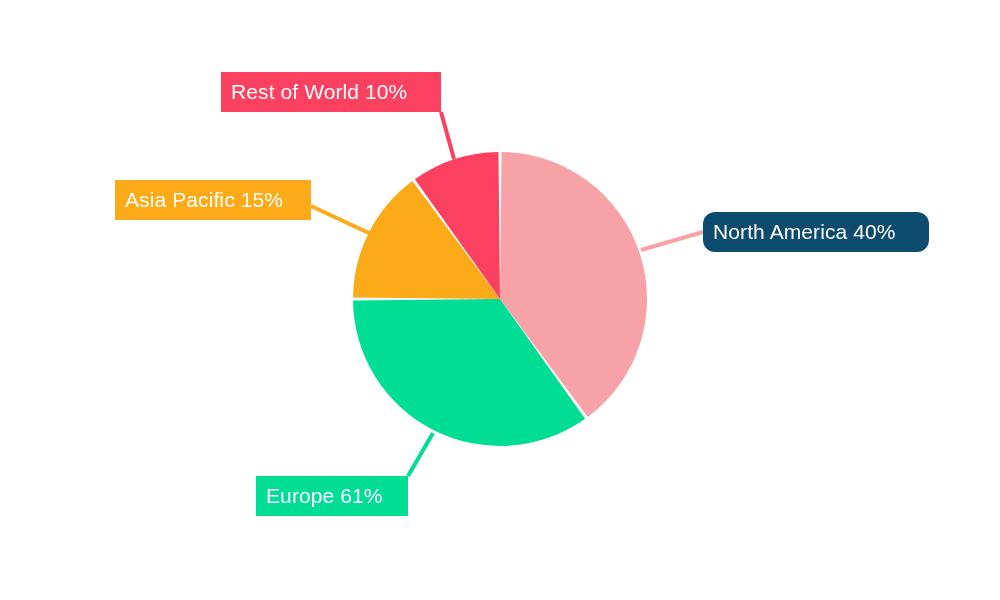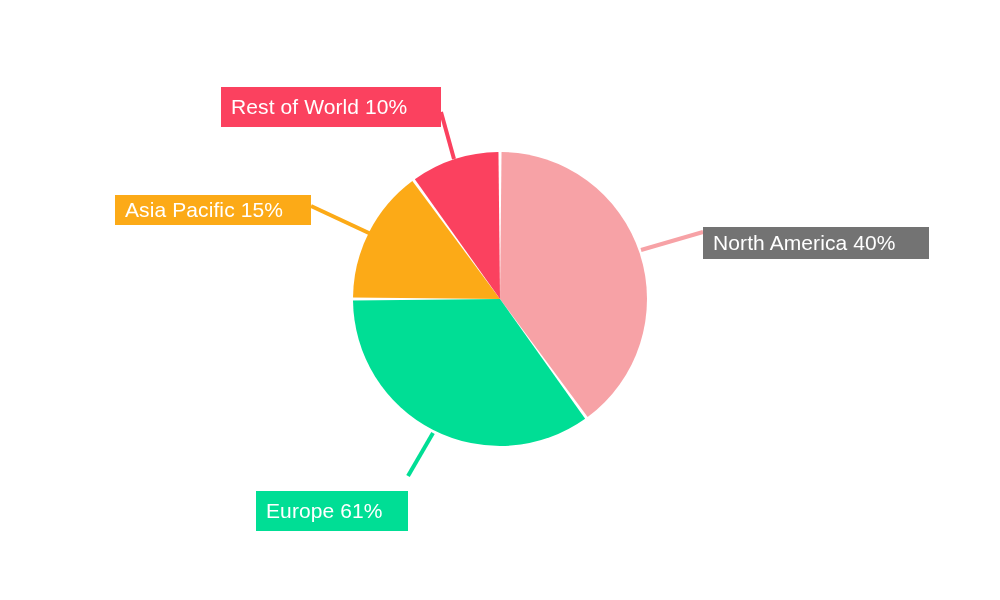--- a/index.html
+++ b/index.html
@@ -28,21 +28,20 @@
     display: flex;
     align-items: center;
     box-sizing: border-box;
     height: 40px;
     padding: 0 10px;
     color: #ffffff;
     font-size: 21px;
     line-height: 40px;
     white-space: nowrap;
     letter-spacing: 0.1px;
-    margin-top: 15px;
   }
 </style>
 </head>
 <body>
 
 <div id="root" style="background: rgb(255, 255, 255);">
 
   <svg id="chart-svg" viewBox="0 0 1000 600">
     <g>
       <line x1="641" y1="250" x2="703" y2="232" stroke="#F7A2A6" stroke-width="4"></line>
@@ -51,29 +50,29 @@
       <line x1="454" y1="159" x2="441" y2="112" stroke="#FB415F" stroke-width="4"></line>
     </g>
     <g>
       <path fill="#F7A2A6" d="M 500 299 L 501.54 152.01 A 147 147 0 0 1 587.65 417.01 Z"></path>
       <path fill="#00DE95" d="M 500 299 L 585.15 418.82 A 147 147 0 0 1 353.01 300.54 Z"></path>
       <path fill="#FCAA17" d="M 500 299 L 353.01 297.46 A 147 147 0 0 1 412.35 180.99 Z"></path>
       <path fill="#FB415F" d="M 500 299 L 414.85 179.18 A 147 147 0 0 1 498.46 152.01 Z"></path>
     </g>
   </svg>
 
-  <div class="callout-label" style="left: 703px; top: 212px; width: 226px; background: #737373; height: 32px; color: rgb(255, 255, 255);">
+  <div class="callout-label" style="left: 703px; top: 212px; width: 226px; background: #0c4a6e; height: 40px; color: rgb(255, 255, 255); border-radius: 12px;">
     <span>North America 40%</span>
   </div>
 
   <div class="callout-label" style="left: 256px; top: 476px; width: 152px; background: rgb(0, 222, 149); height: 40px; color: rgb(255, 255, 255);">
     <span>Europe 61%</span>
   </div>
 
-  <div class="callout-label" style="left: 115px; top: 180px; width: 196px; background: rgb(252, 170, 23); height: 30px; color: rgb(255, 255, 255);">
+  <div class="callout-label" style="left: 115px; top: 180px; width: 196px; background: rgb(252, 170, 23); height: 40px; color: rgb(255, 255, 255);">
     <span>Asia Pacific 15%</span>
   </div>
 
   <div class="callout-label" style="left: 221px; top: 72px; width: 220px; background: rgb(251, 65, 95); height: 40px; color: rgb(255, 255, 255);">
     <span>Rest of World 10%</span>
   </div>
 
 </div>
 
 </body></html>

